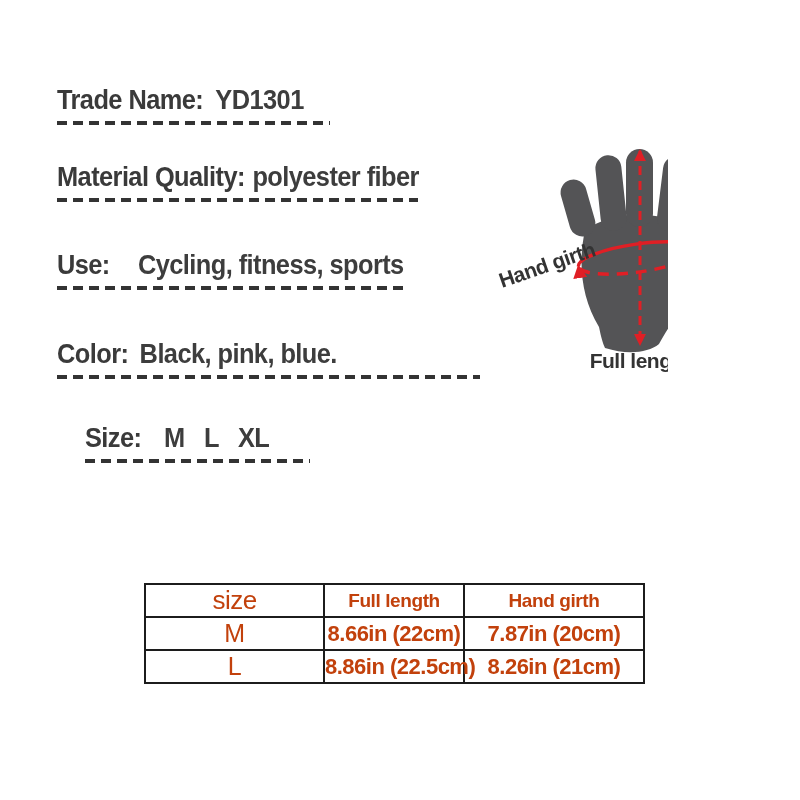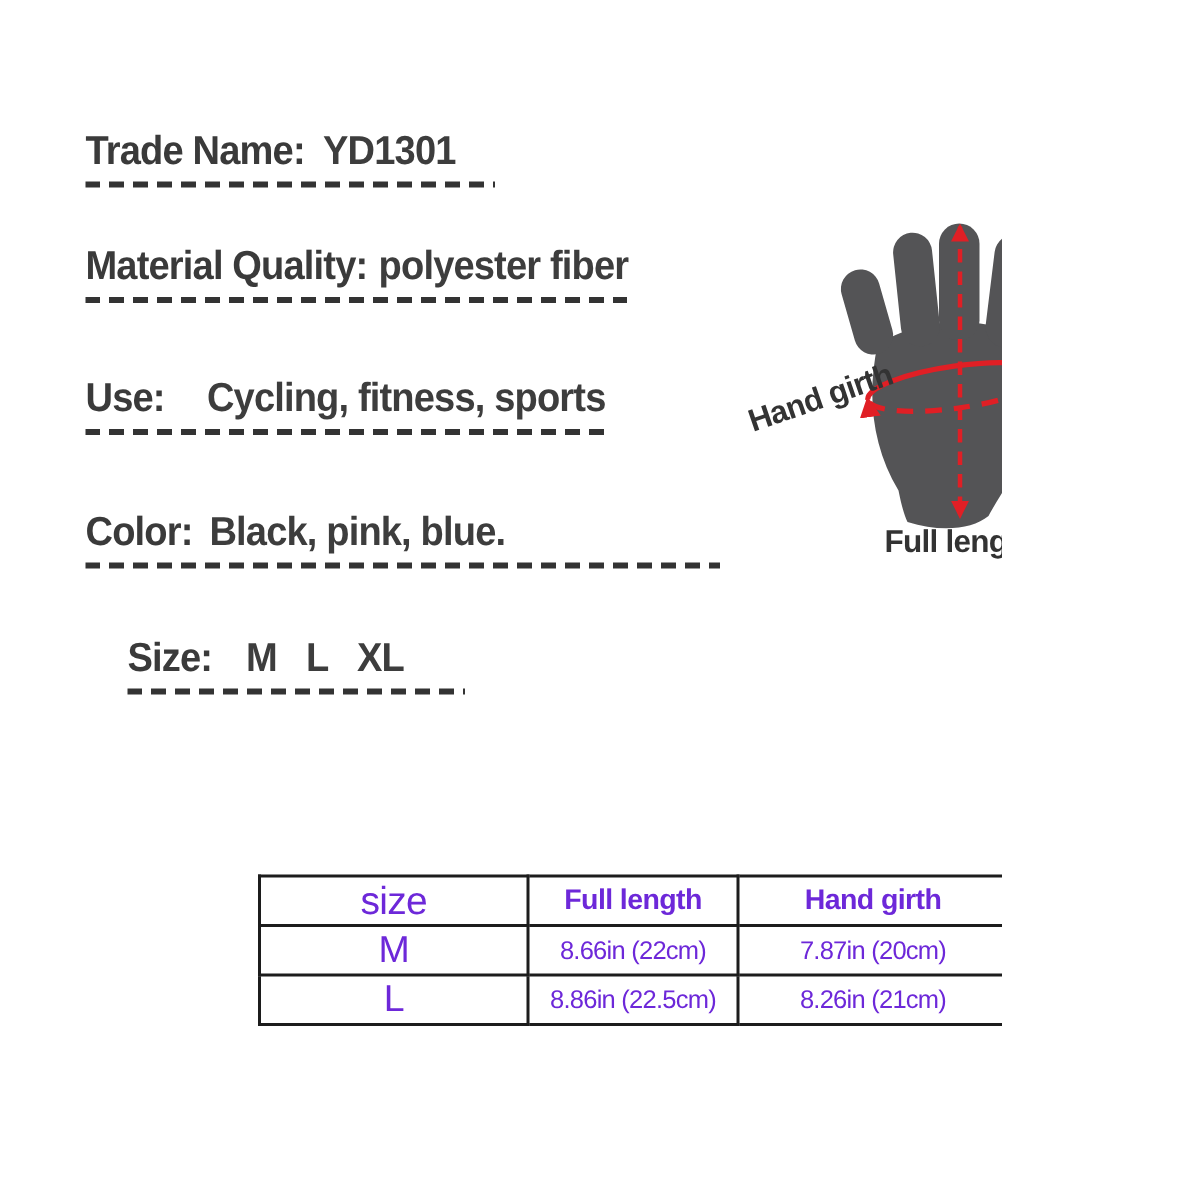--- a/index.html
+++ b/index.html
@@ -13,35 +13,35 @@
     letter-spacing:-0.6px;white-space:pre;transform:scaleX(0.94);transform-origin:left top;
   }
   .spec-text .val{color:#3d3d3d;}
   .dash-line{
     height:4px;margin-top:5px;
     background:repeating-linear-gradient(90deg,#333333 0 10px,transparent 10px 16px);
   }
   #spec-characteristics .spec-text{font-size:25px;}
   
   #size-table{
-    position:absolute;left:172px;top:583px;width:499px;
-    border-collapse:collapse;table-layout:fixed;color:#6d28d9;
+    position:absolute;left:144px;top:583px;width:499px;
+    border-collapse:collapse;table-layout:fixed;color:#c2410c;
   }
   #size-table th,#size-table td{
     border:2px solid #1c1c1c;text-align:center;vertical-align:middle;padding:0;
   }
   #size-table col.c-size{width:179px;}
   #size-table col.c-full{width:140px;}
   #size-table col.c-girth{width:180px;}
   #size-table tr{height:33px;}
   #size-table tr.hdr{height:31px;}
   .hdr-size{font-size:26px;font-weight:400;letter-spacing:-0.5px;}
   .hdr-col{font-size:19px;font-weight:700;letter-spacing:-0.4px;}
   .cell-size{font-size:25px;font-weight:400;letter-spacing:-0.5px;}
-  .cell-val{font-size:17px;font-weight:400;letter-spacing:-0.5px;white-space:pre;}
+  .cell-val{font-size:22px;font-weight:700;letter-spacing:-0.5px;white-space:pre;}
   
   #hand-diagram{position:absolute;left:480px;top:135px;width:300px;height:250px;}
   .svg-label{font-family:"Liberation Sans","DejaVu Sans",sans-serif;font-size:21px;font-weight:700;fill:#333333;letter-spacing:-0.5px;}
 </style>
 </head>
 <body>
 
 <div id="canvas">
 
   <div class="spec" id="spec-trade-name" style="left:57px;top:84px;">

